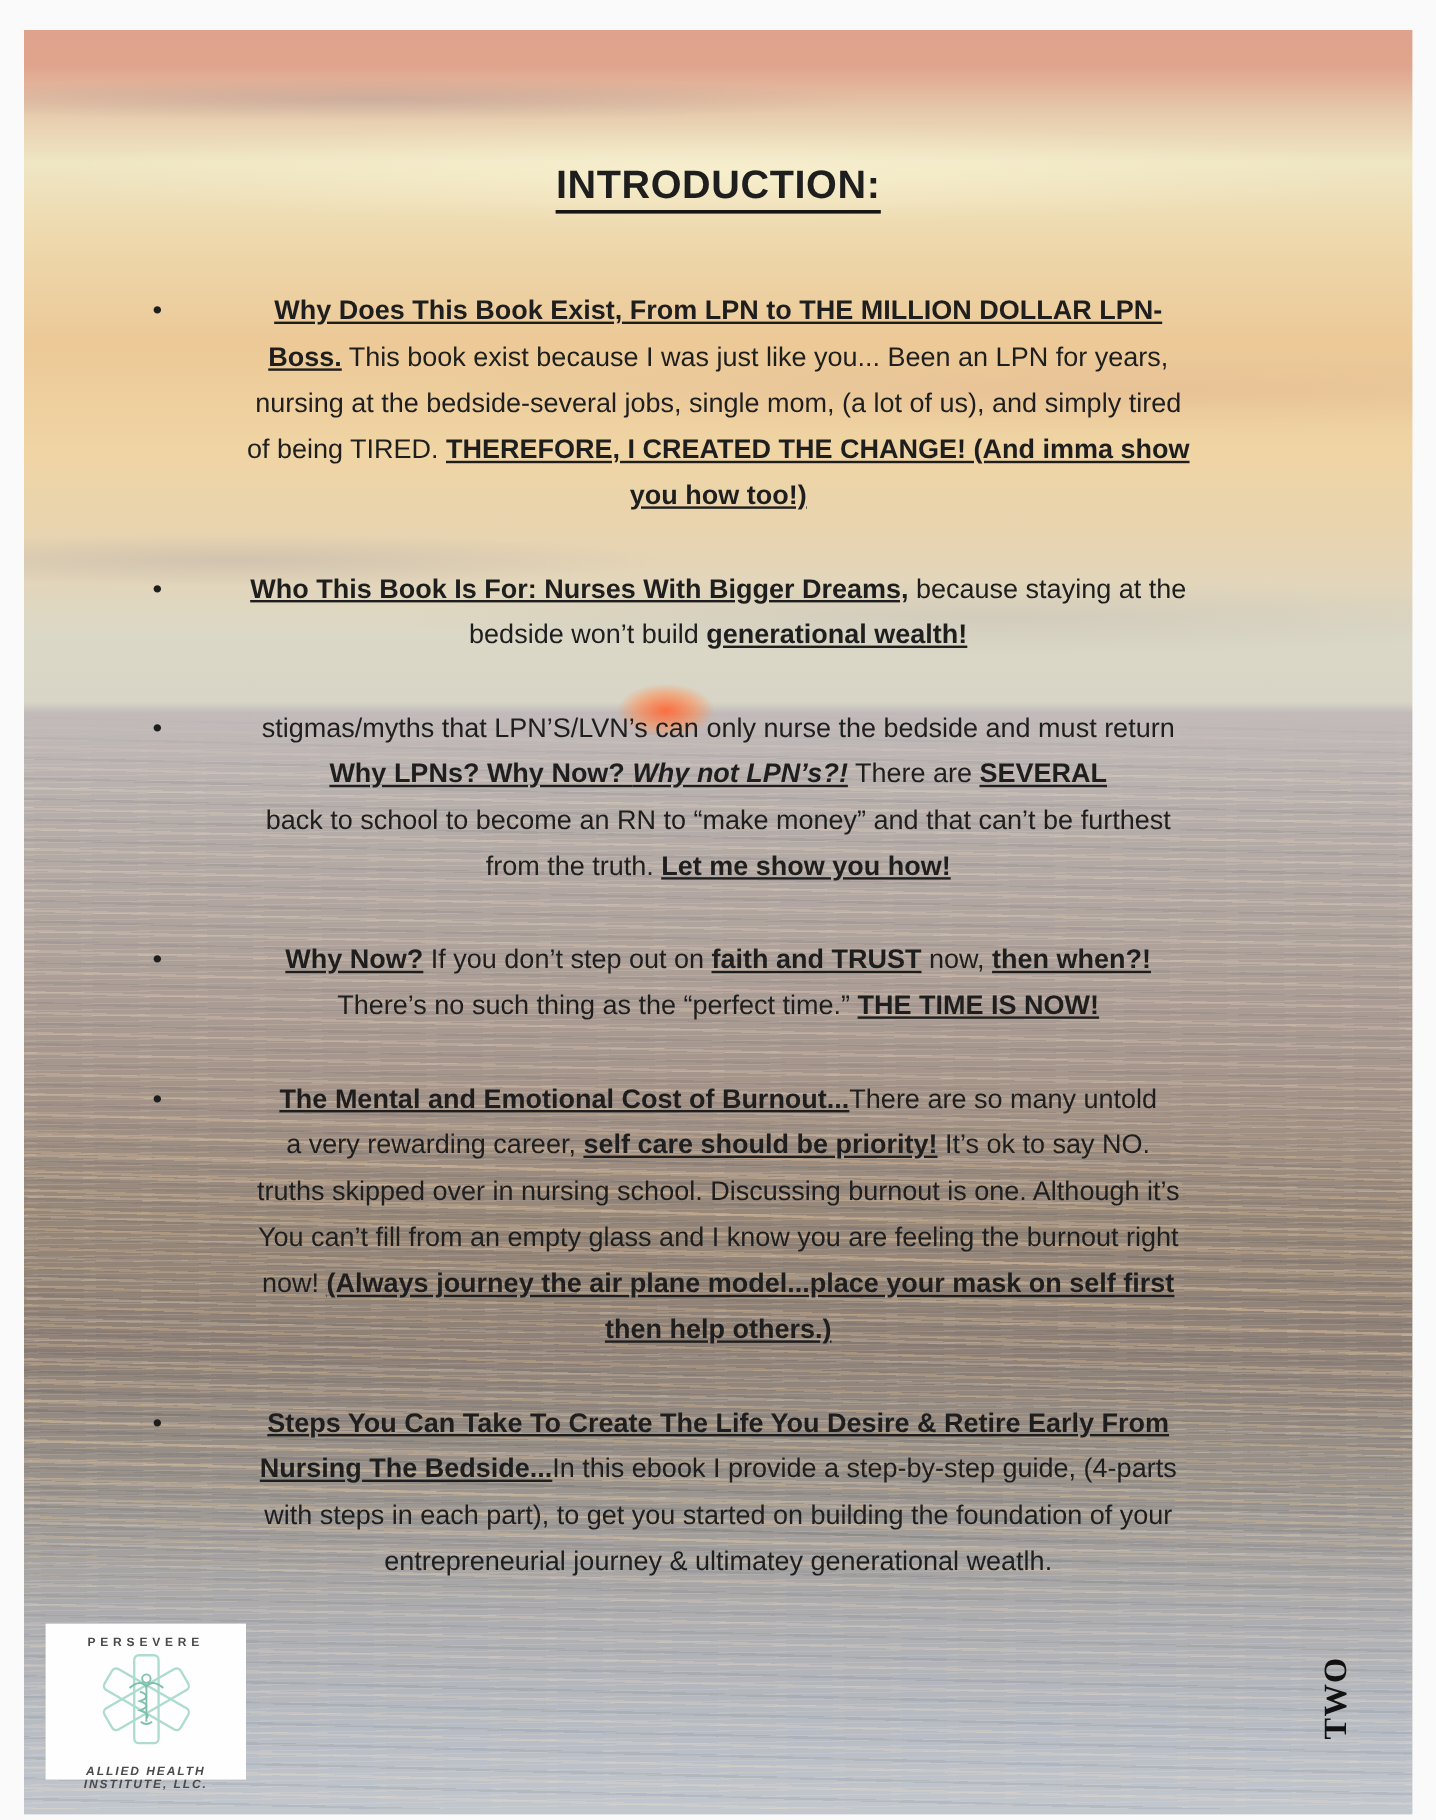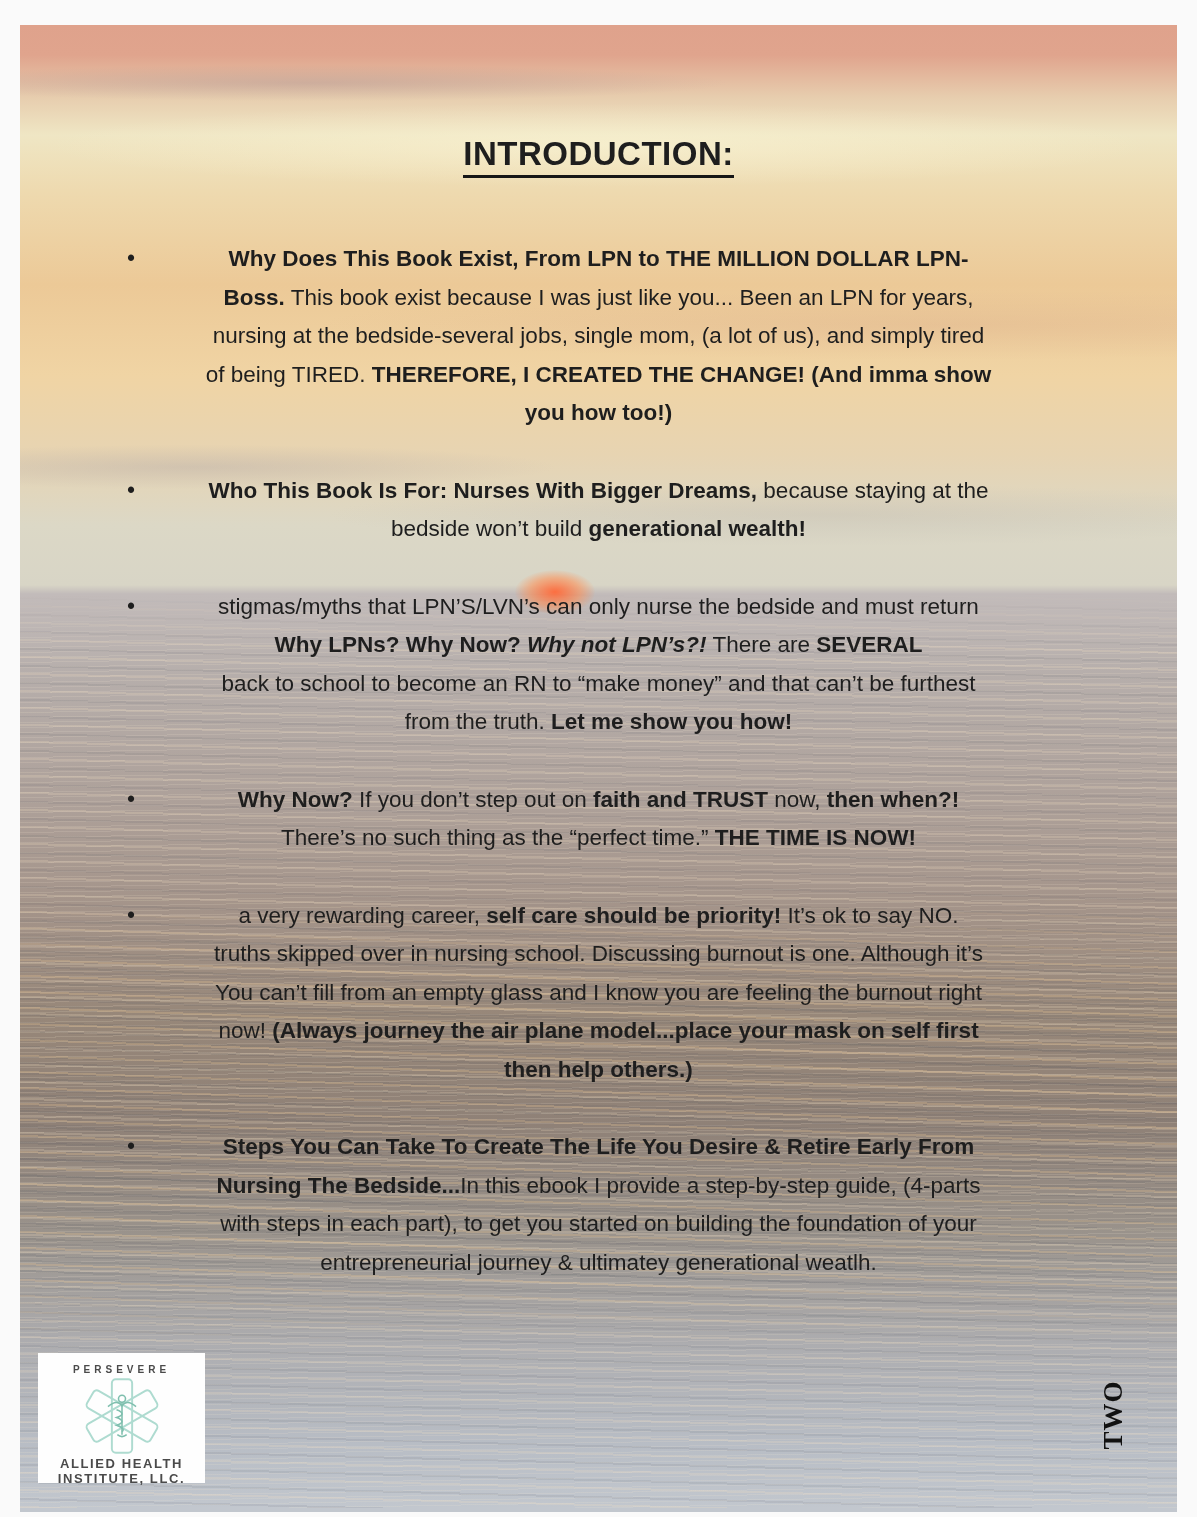--- a/index.html
+++ b/index.html
@@ -60,32 +60,32 @@
   }
   .title-wrap { margin-top:108px; font-size:33px; font-weight:bold; line-height:1.25; letter-spacing:0.5px; }
   .title-wrap span { border-bottom:3.5px solid #161616; padding-bottom:3px; }
   .bullets { margin-top:66px; }
   .bullet-item {
     position:relative; margin-bottom:39px;
     font-size:22.5px; line-height:38.5px;
   }
   .dot { position:absolute; left:27px; top:-1px; font-size:23px; }
   .line { display:block; }
-  .b { font-weight:bold; }
+  .b { font-weight:bold;text-decoration:underline; }
   .i { font-style:italic; }
   .logo-box {
     position:absolute; left:18px; top:1328px; width:167px; height:130px;
     background:#fefefe; text-align:center; padding-top:11px;
   }
   .logo-top {
     font-size:10px; font-weight:bold; letter-spacing:4px; color:#4a4a4a;
   }
   .logo-star { margin-top:2px; height:78px; }
   .logo-bottom {
-    font-size:13px; font-weight:bold; letter-spacing:1.6px; color:#4a4a4a; margin-top:1px;
+    font-size:10px; font-weight:bold; letter-spacing:1.6px; color:#4a4a4a; margin-top:16px;font-style:italic;
   }
   .page-num {
     position:absolute; left:1053px; top:1375px; width:80px; height:30px;
     line-height:30px; text-align:center;
     transform:rotate(-90deg);
     font-family:"Liberation Serif", serif; font-weight:bold; font-size:27px;
     letter-spacing:1px; color:#111;
   }
 </style>
 </head>
@@ -121,20 +121,21 @@
           <span class="line"><span>back to school to become an RN to “make money” and that can’t be furthest</span></span>
           <span class="line"><span>from the truth. </span><span class="b">Let me show you how!</span></span>
         </div>
         <div class="bullet-item">
           <span class="dot">•</span>
           <span class="line"><span class="b">Why Now?</span><span> If you don’t step out on </span><span class="b">faith and TRUST</span><span> now, </span><span class="b">then when?!</span></span>
           <span class="line"><span>There’s no such thing as the “perfect time.” </span><span class="b">THE TIME IS NOW!</span></span>
         </div>
         <div class="bullet-item">
           <span class="dot">•</span>
+          <span class="line"><span class="b">The Mental and Emotional Cost of Burnout...</span><span>There are so many untold</span></span>
           <span class="line"><span>a very rewarding career, </span><span class="b">self care should be priority!</span><span> It’s ok to say NO.</span></span>
           <span class="line"><span>truths skipped over in nursing school. Discussing burnout is one. Although it’s</span></span>
           <span class="line"><span>You can’t fill from an empty glass and I know you are feeling the burnout right</span></span>
           <span class="line"><span>now! </span><span class="b">(Always journey the air plane model...place your mask on self first</span></span>
           <span class="line"><span class="b">then help others.)</span></span>
         </div>
         <div class="bullet-item">
           <span class="dot">•</span>
           <span class="line"><span class="b">Steps You Can Take To Create The Life You Desire &amp; Retire Early From</span></span>
           <span class="line"><span class="b">Nursing The Bedside...</span><span>In this ebook I provide a step-by-step guide, (4-parts</span></span>

